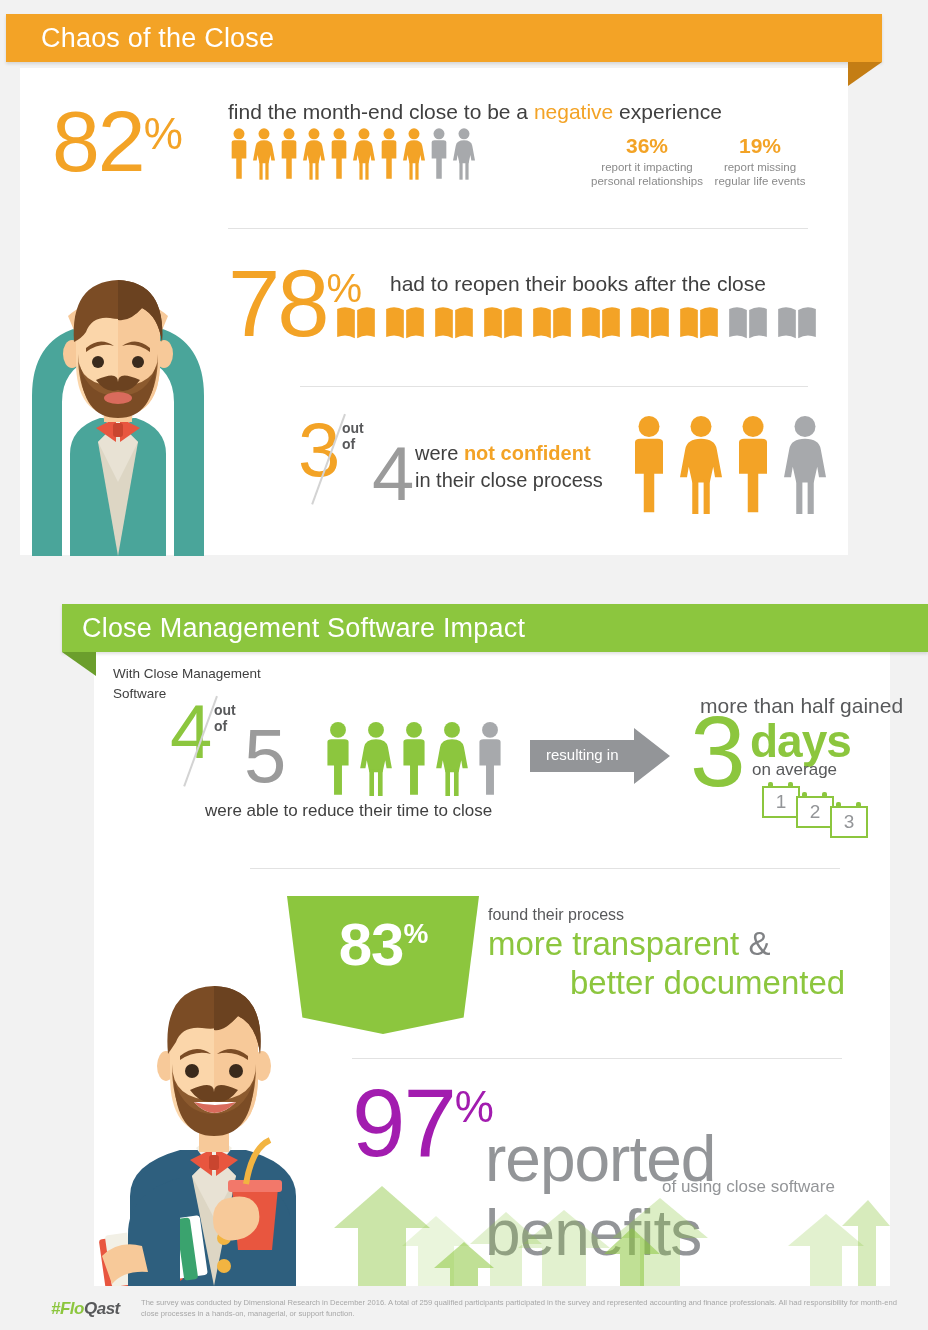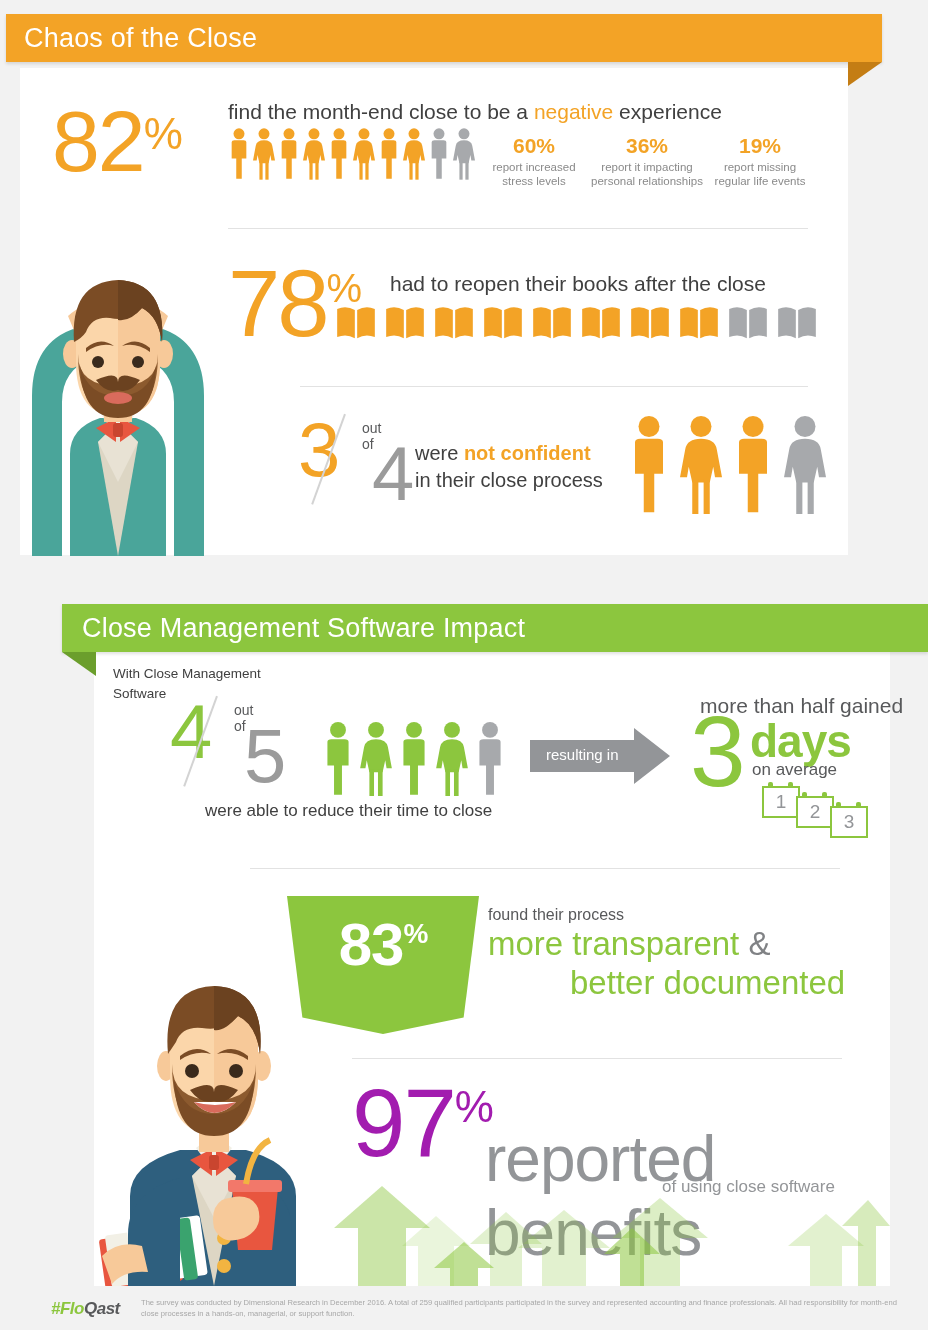--- a/index.html
+++ b/index.html
@@ -22,21 +22,21 @@
     align-items: center;
     box-sizing: border-box;
     color: #ffffff;
     font-size: 27px;
     font-weight: 400;
     letter-spacing: .2px;
   }
   .banner-orange {
     left: 6px; top: 14px; width: 876px;
     background: #f3a326;
-    padding-left: 18px;
+    padding-left: 35px;
     box-shadow: 0 2px 3px rgba(0,0,0,.12);
   }
   .banner-orange .fold {
     position: absolute;
     right: -0px; top: 48px;
     width: 0; height: 0;
     border-left: 34px solid #c47d14;
     border-bottom: 24px solid transparent;
   }
   .banner-green {
@@ -102,21 +102,21 @@
   .r2-num .pct { font-size: 40px; vertical-align: 34px; letter-spacing: 0; }
   .r2-head {
     position: absolute; left: 390px; top: 272px;
     font-size: 21px; color: #404040;
   }
   .books-row { position: absolute; left: 336px; top: 305px; display: flex; gap: 9px; }
 
   
   .frac { position: absolute; }
   .frac .n1 { position: absolute; font-size: 76px; font-weight: 300; color: #f3a326; left: 0; top: 0; line-height: .85; }
-  .frac .oo { position: absolute; left: 64px; top: 2px; font-size: 14px; color: #58595b; line-height: 1.15; }
+  .frac .oo { position: absolute; left: 44px; top: 2px; font-size: 14px; color: #58595b; line-height: 1.15; font-weight: bold; }
   .frac .slash { position: absolute; left: 46px; top: -4px; width: 1.5px; height: 96px; background: #d3d3d3; transform: rotate(20deg); transform-origin: top center; }
   .frac .n2 { position: absolute; font-size: 76px; font-weight: 300; color: #9b9b9b; left: 74px; top: 24px; line-height: .85; }
 
   
   .badge83 {
     position: absolute; left: 287px; top: 896px; width: 192px; height: 138px;
     background: #8cc63e;
     clip-path: polygon(0 0, 100% 0, 92% 88%, 50% 100%, 8% 88%);
     display: flex; align-items: flex-start; justify-content: center;
   }
@@ -203,26 +203,20 @@
         <path d="M4 15 q0 -2 3 -2 h10 q3 0 3 2 v18 h-5 v22 h-3 v-22 h-0 v22 h-3 v-22 h-5 z" fill="#a7a9ac"></path>
       </svg>
       <svg width="22" height="52" viewBox="0 0 24 56">
         <circle cx="12" cy="6" r="6" fill="#a7a9ac"></circle>
         <path d="M12 13 q8 0 9 6 l3 16 h-4 l-1 -6 l-2 9 h-10 l-2 -9 l-1 6 h-4 l3 -16 q1 -6 9 -6 z" fill="#a7a9ac"></path>
         <rect x="7" y="36" width="3.5" height="20" fill="#a7a9ac"></rect>
         <rect x="13.5" y="36" width="3.5" height="20" fill="#a7a9ac"></rect>
       </svg>
     </div>
 
-  <div class="statset" id="stat-0">
-    <div class="v">60%</div>
-    <div class="l">
-      <span>report increased</span><br><span>stress levels</span>
-    </div>
-  </div>
   <div class="statset" id="stat-1">
     <div class="v">36%</div>
     <div class="l">
       <span>report it impacting</span><br><span>personal relationships</span>
     </div>
   </div>
   <div class="statset" id="stat-2">
     <div class="v">19%</div>
     <div class="l">
       <span>report missing</span><br><span>regular life events</span>

